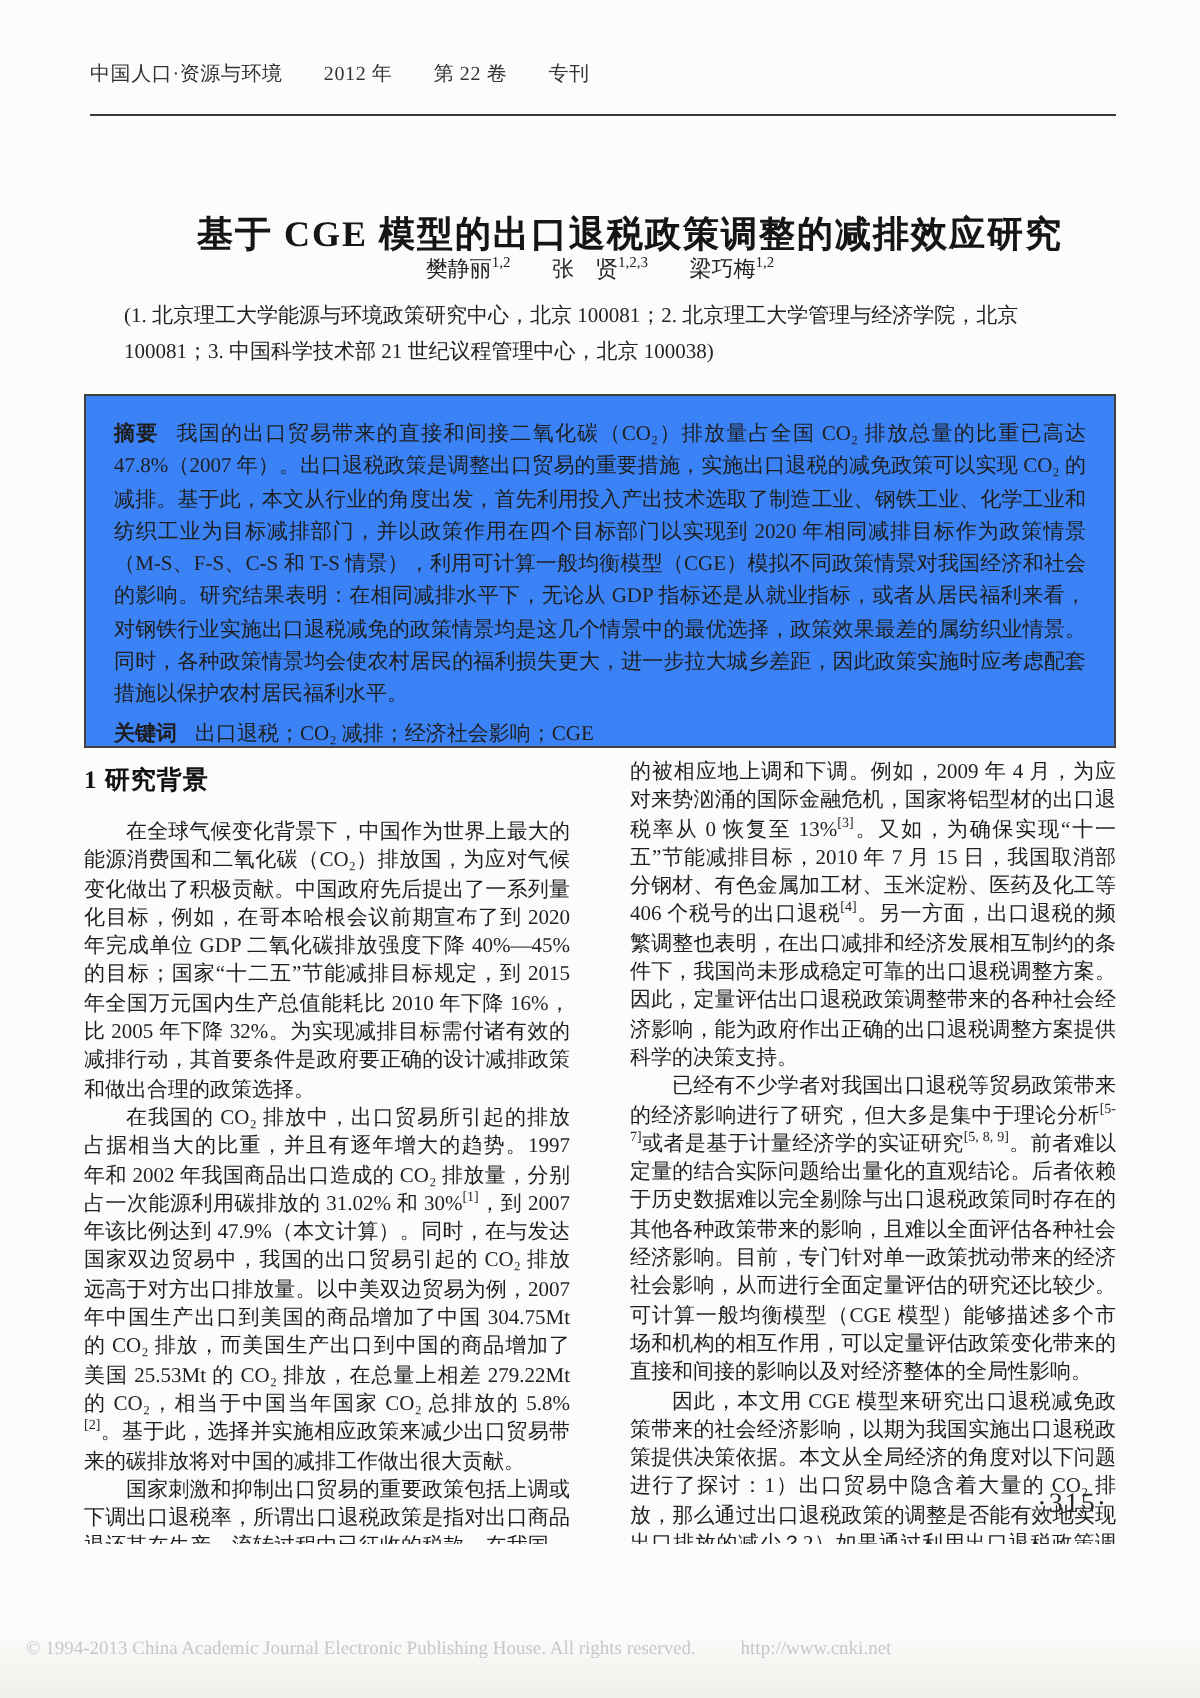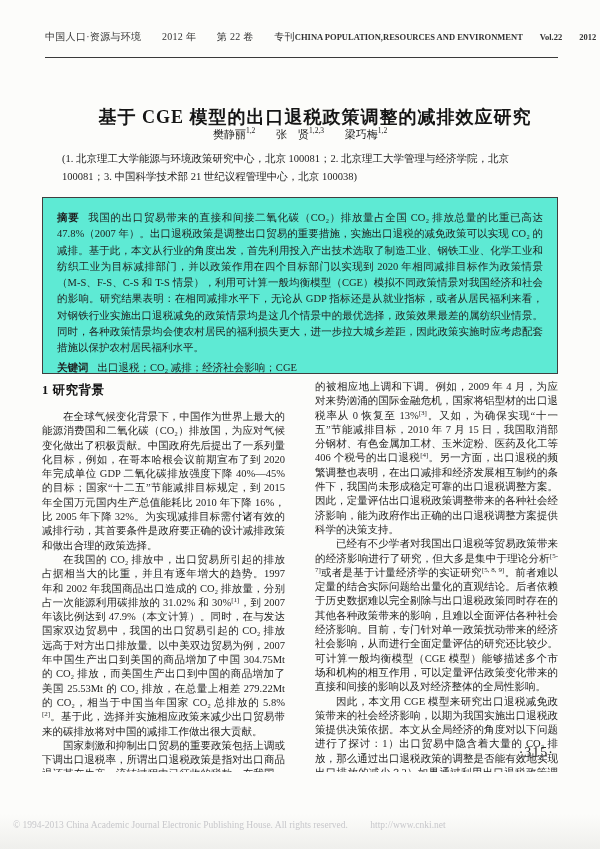--- a/index.html
+++ b/index.html
@@ -34,21 +34,21 @@
   }
   .author + .author{margin-left:18px;}
   .author sup{font-size:7.5px;}
   .affil{
     position:absolute;top:150px;left:62px;width:476px;
     text-align:left;font-size:10.5px;line-height:17.5px;color:#222;
   }
   .abstract-box{
     position:absolute;top:197px;left:42px;width:516px;height:177px;
     box-sizing:border-box;border:1px solid #3f3f3f;
-    padding:12px 14px 8px 14px;background:#5eead4;
+    padding:12px 14px 8px 14px;background:#3b82f6;
   }
   .abs,.kw{
     margin:0;font-size:10.5px;line-height:16.3px;
     text-align:justify;color:#1e1e1e;
   }
   .kw{margin-top:3px;text-align:left;}
   .lbl{font-weight:bold;margin-right:9px;}
   .columns{
     position:absolute;top:380px;left:42px;width:516px;height:392px;
     display:flex;gap:30px;overflow:hidden;
@@ -78,21 +78,20 @@
   .cfoot .copy{margin-left:13px;}
   .cfoot .url{margin-left:20px;}
 </style>
 </head>
 <body>
 
 <div class="page">
 
   <header class="jheader">
     <span class="jh-left">中国人口·资源与环境　　2012 年　　第 22 卷　　专刊</span>
-    <span class="jh-right">CHINA POPULATION,RESOURCES AND ENVIRONMENT　　Vol.22　　2012</span>
   </header>
   <div class="jrule"></div>
 
   <h1 class="title">基于 CGE 模型的出口退税政策调整的减排效应研究</h1>
 
   <div class="authors">
     <span class="author"><span>樊静丽</span><sup>1,2</sup></span>
     <span class="author"><span>张　贤</span><sup>1,2,3</sup></span>
     <span class="author"><span>梁巧梅</span><sup>1,2</sup></span>
   </div>

